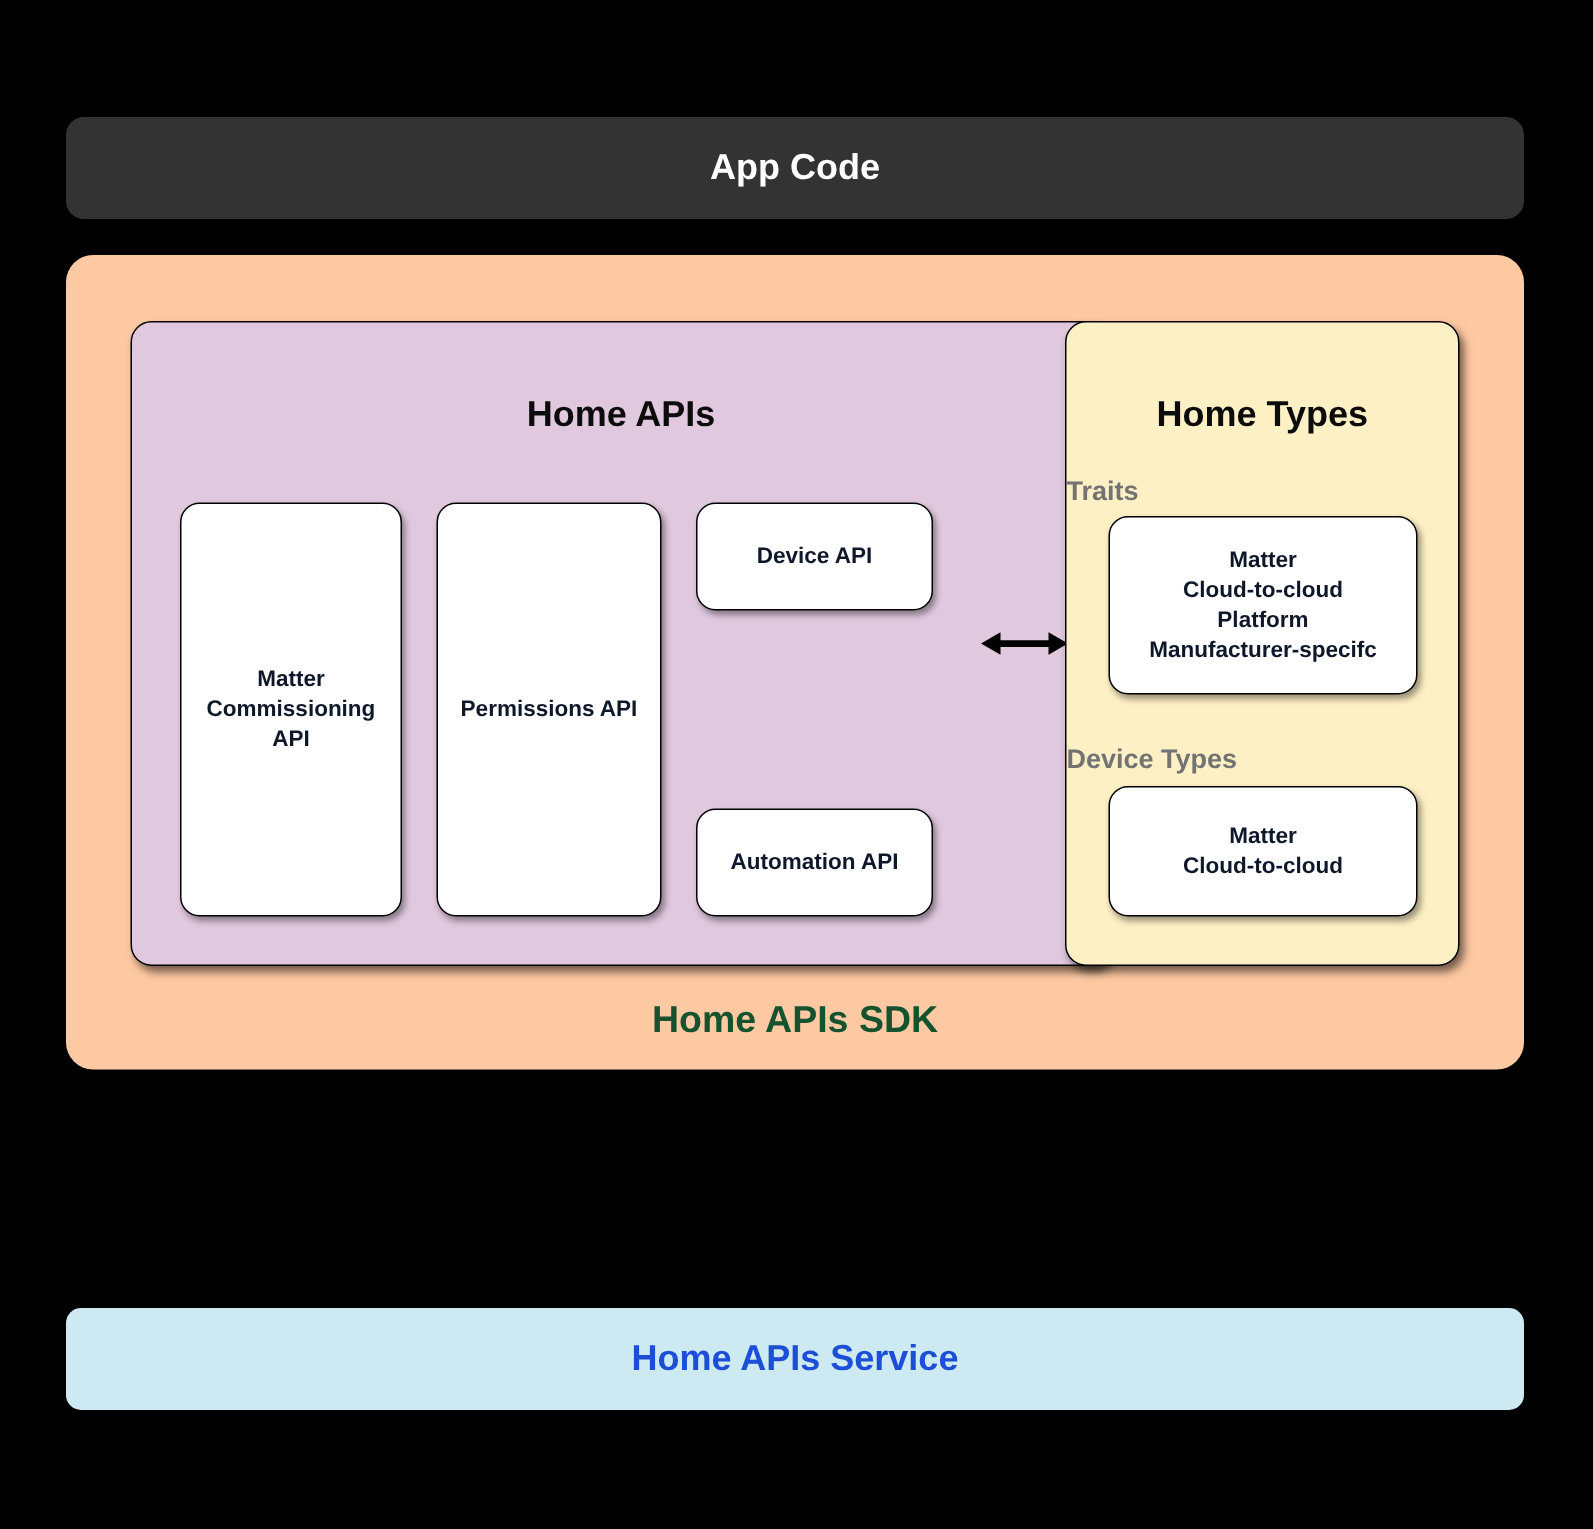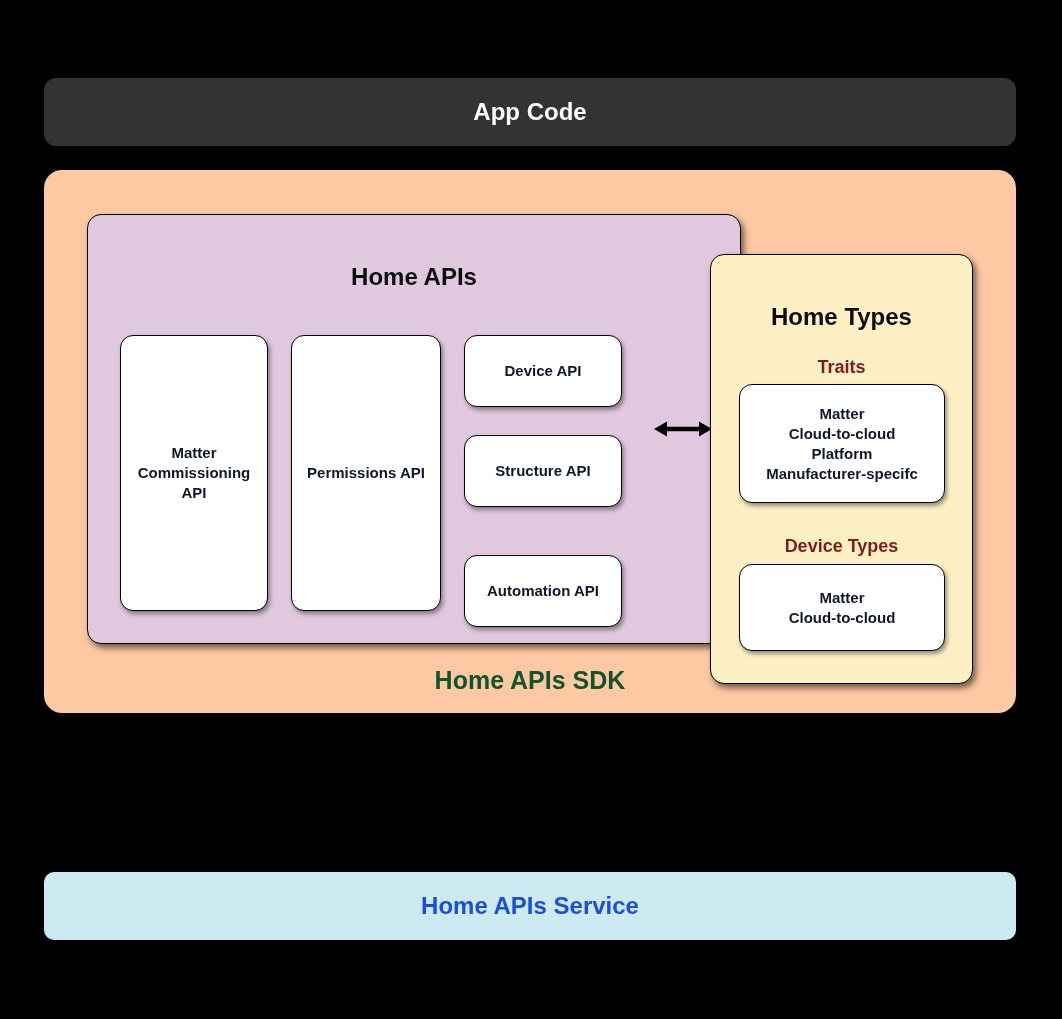--- a/index.html
+++ b/index.html
@@ -59,21 +59,20 @@
   }
   .home-apis-panel {
     left: 43px;
     width: 654px;
     background: #e0c8df;
   }
   .home-types-panel {
     left: 666px;
     width: 263px;
     background: #fdf0c5;
-    margin-top: 40px;
   }
   .panel-title {
     position: absolute;
     top: 48px;
     left: 0;
     width: 100%;
     text-align: center;
     font-weight: bold;
     font-size: 24px;
     color: #0c0c0c;
@@ -91,29 +90,28 @@
     font-size: 15px;
     line-height: 20px;
     color: #0f172a;
     box-shadow: 2px 3px 4px rgba(0,0,0,0.4);
     padding: 6px;
   }
   .card-matter-commissioning { left: 32px; top: 120px; width: 148px; height: 276px; }
   .card-permissions          { left: 203px; top: 120px; width: 150px; height: 276px; }
   .card-device               { left: 376px; top: 120px; width: 158px; height: 72px; }
   .card-structure            { left: 376px; top: 220px; width: 158px; height: 72px; }
-  .card-automation           { left: 376px; top: 340px; width: 158px; height: 72px; }
+  .card-automation           { left: 376px; top: 324px; width: 158px; height: 72px; }
   .sub-heading {
     position: absolute;
     left: 0;
     width: 100%;
-    text-align: center;
     font-weight: bold;
     font-size: 18px;
-    color: #7f1d1d;
+    color: #737373;
   }
   .traits-heading { top: 102px; }
   .device-types-heading { top: 281px; }
   .card-traits       { left: 28px; top: 129px; width: 206px; height: 119px; flex-direction: column; }
   .card-device-types { left: 28px; top: 309px; width: 206px; height: 87px; flex-direction: column; }
   .card-line { display: block; }
   .arrow {
     position: absolute;
     left: 610px;
     top: 246px;
@@ -150,23 +148,20 @@
       </div>
 
       <div class="card card-matter-commissioning">
         <span>Matter Commissioning API</span>
       </div>
 
       <div class="card card-device">
         <span>Device API</span>
       </div>
 
-      <div class="card card-structure">
-        <span>Structure API</span>
-      </div>
 
       <div class="card card-automation">
         <span>Automation API</span>
       </div>
     </div>
 
     <svg class="arrow" viewBox="0 0 58 26" xmlns="http://www.w3.org/2000/svg">
       <line x1="9" y1="13" x2="49" y2="13" stroke="#000000" stroke-width="4.5"></line>
       <polygon points="0,13 13,5.5 13,20.5" fill="#000000"></polygon>
       <polygon points="58,13 45,5.5 45,20.5" fill="#000000"></polygon>

